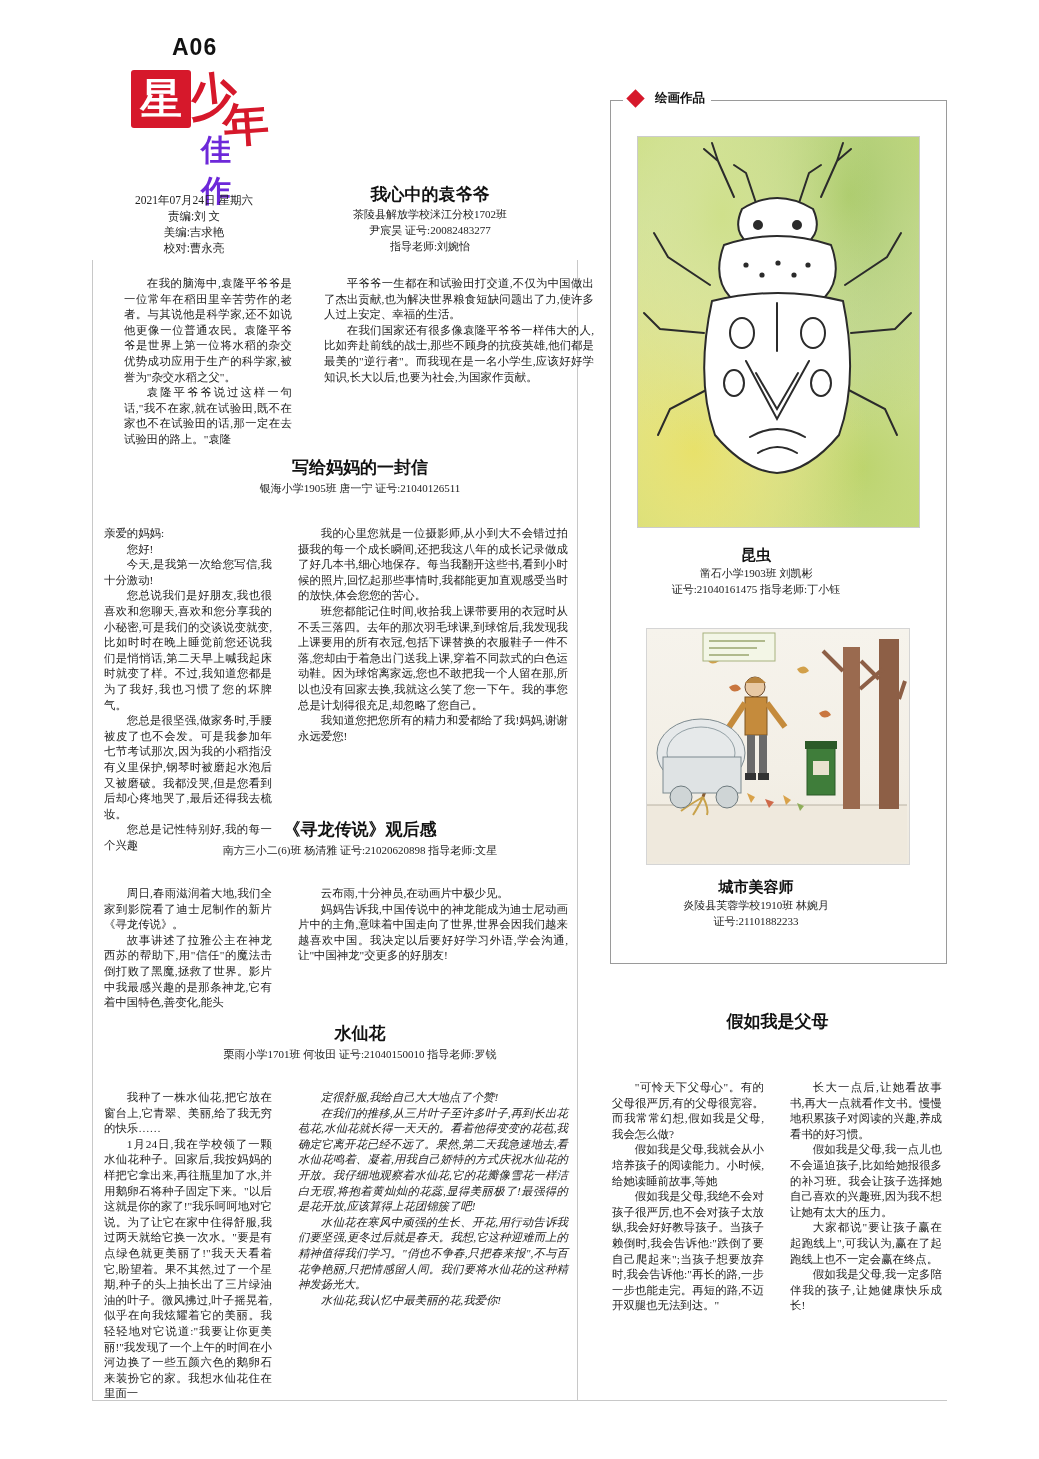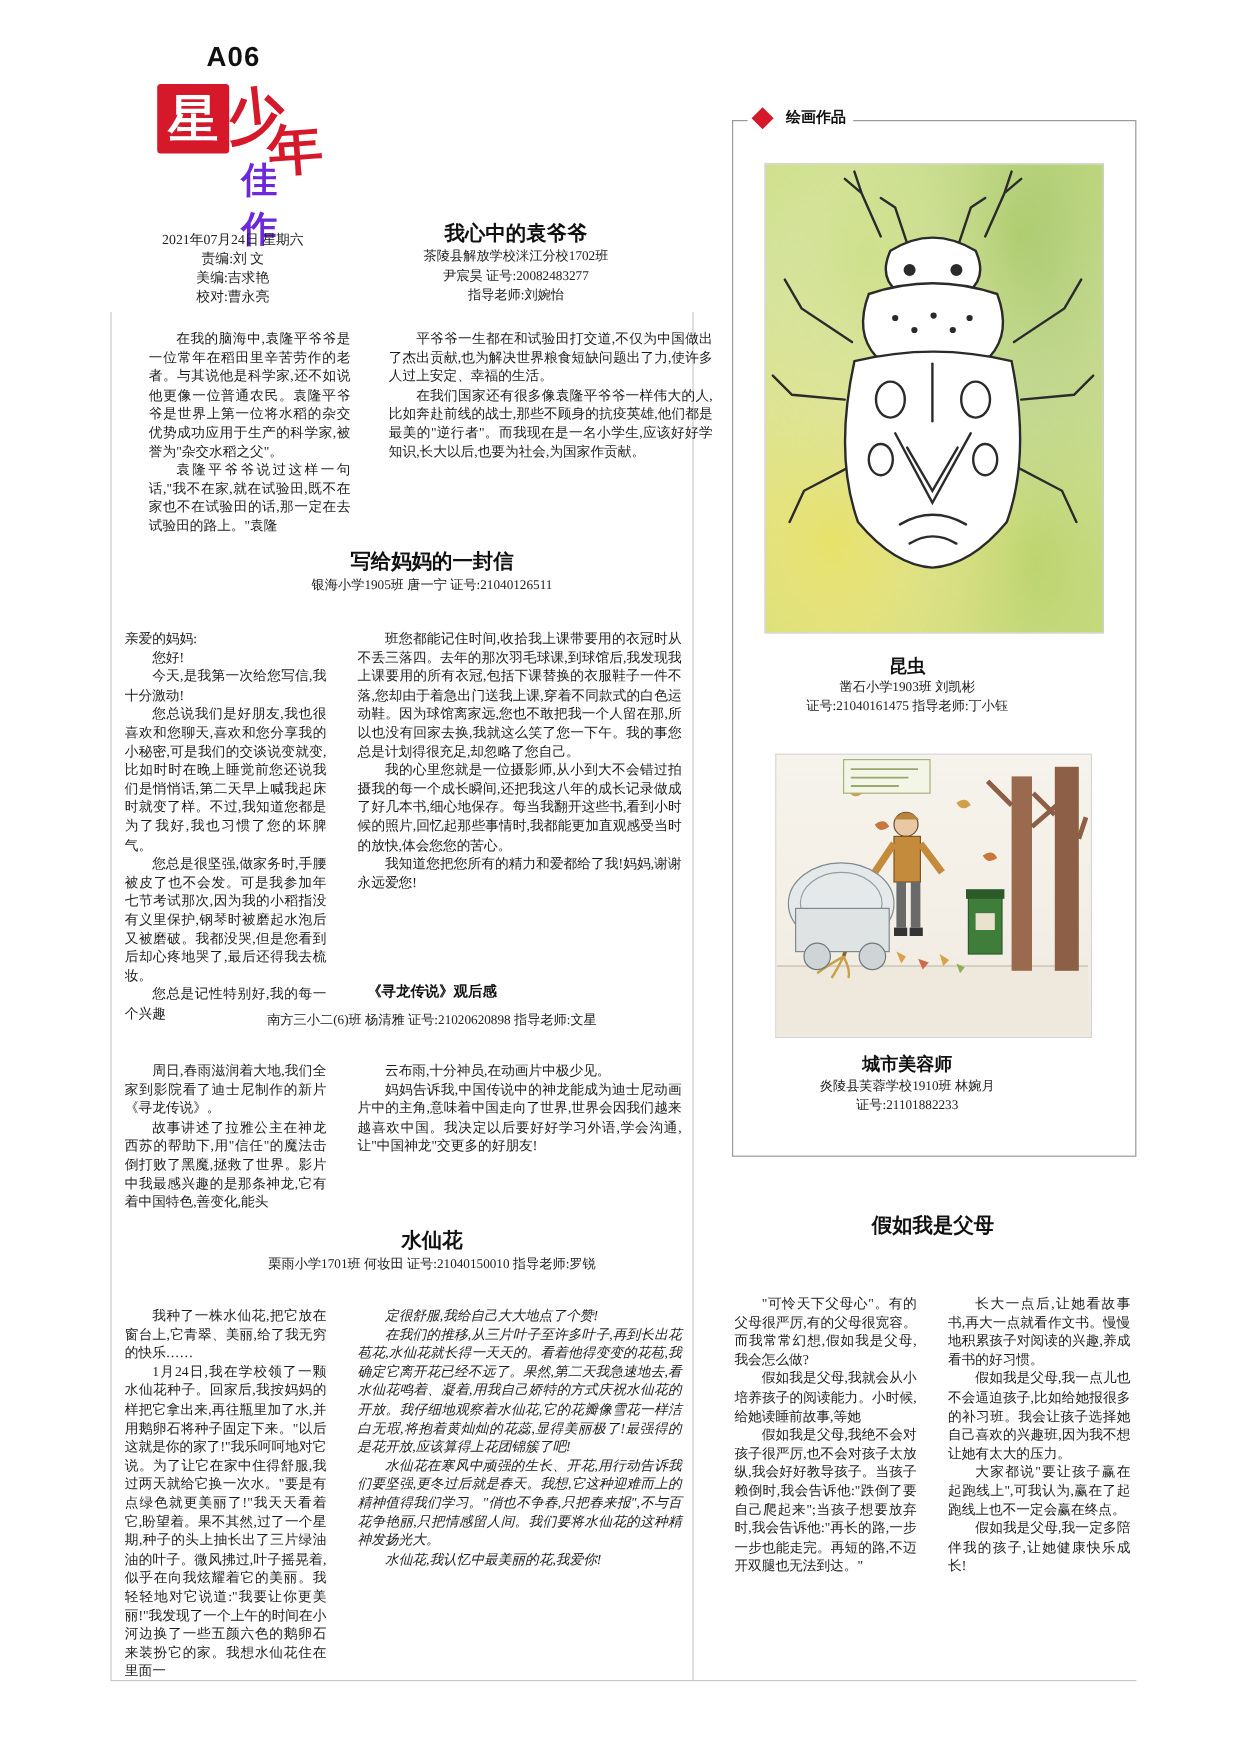--- a/index.html
+++ b/index.html
@@ -170,26 +170,26 @@
   </div>
   <div class="col-text" style="left:104px; top:526px; width:168px;">
     <p class="noind">亲爱的妈妈:</p>
     <p>您好!</p>
     <p>今天,是我第一次给您写信,我十分激动!</p>
     <p>您总说我们是好朋友,我也很喜欢和您聊天,喜欢和您分享我的小秘密,可是我们的交谈说变就变,比如时时在晚上睡觉前您还说我们是悄悄话,第二天早上喊我起床时就变了样。不过,我知道您都是为了我好,我也习惯了您的坏脾气。</p>
     <p>您总是很坚强,做家务时,手腰被皮了也不会发。可是我参加年七节考试那次,因为我的小稻指没有义里保护,钢琴时被磨起水泡后又被磨破。我都没哭,但是您看到后却心疼地哭了,最后还得我去梳妆。</p>
     <p>您总是记性特别好,我的每一个兴趣</p>
   </div>
   <div class="col-text" style="left:298px; top:526px; width:270px;">
+    <p>我的心里您就是一位摄影师,从小到大不会错过拍摄我的每一个成长瞬间,还把我这八年的成长记录做成了好几本书,细心地保存。每当我翻开这些书,看到小时候的照片,回忆起那些事情时,我都能更加直观感受当时的放快,体会您您的苦心。</p>
     <p>班您都能记住时间,收拾我上课带要用的衣冠时从不丢三落四。去年的那次羽毛球课,到球馆后,我发现我上课要用的所有衣冠,包括下课替换的衣服鞋子一件不落,您却由于着急出门送我上课,穿着不同款式的白色运动鞋。因为球馆离家远,您也不敢把我一个人留在那,所以也没有回家去换,我就这么笑了您一下午。我的事您总是计划得很充足,却忽略了您自己。</p>
-    <p>我的心里您就是一位摄影师,从小到大不会错过拍摄我的每一个成长瞬间,还把我这八年的成长记录做成了好几本书,细心地保存。每当我翻开这些书,看到小时候的照片,回忆起那些事情时,我都能更加直观感受当时的放快,体会您您的苦心。</p>
     <p>我知道您把您所有的精力和爱都给了我!妈妈,谢谢永远爱您!</p>
   </div>
 
-  <div class="art-title" style="position:absolute; left:150px; top:818px; width:420px; font-size:12px;">《寻龙传说》观后感</div>
+  <div class="art-title" style="position:absolute; left:150px; top:818px; width:420px; font-size:17px;">《寻龙传说》观后感</div>
   <div class="art-sub" style="position:absolute; left:150px; top:842px; width:420px;">
     <div>南方三小二(6)班  杨清雅  证号:21020620898  指导老师:文星</div>
   </div>
   <div class="col-text" style="left:104px; top:886px; width:168px;">
     <p>周日,春雨滋润着大地,我们全家到影院看了迪士尼制作的新片《寻龙传说》。</p>
     <p>故事讲述了拉雅公主在神龙西苏的帮助下,用"信任"的魔法击倒打败了黑魔,拯救了世界。影片中我最感兴趣的是那条神龙,它有着中国特色,善变化,能头</p>
   </div>
   <div class="col-text" style="left:298px; top:886px; width:270px;">
     <p>云布雨,十分神员,在动画片中极少见。</p>
     <p>妈妈告诉我,中国传说中的神龙能成为迪士尼动画片中的主角,意味着中国走向了世界,世界会因我们越来越喜欢中国。我决定以后要好好学习外语,学会沟通,让"中国神龙"交更多的好朋友!</p>

